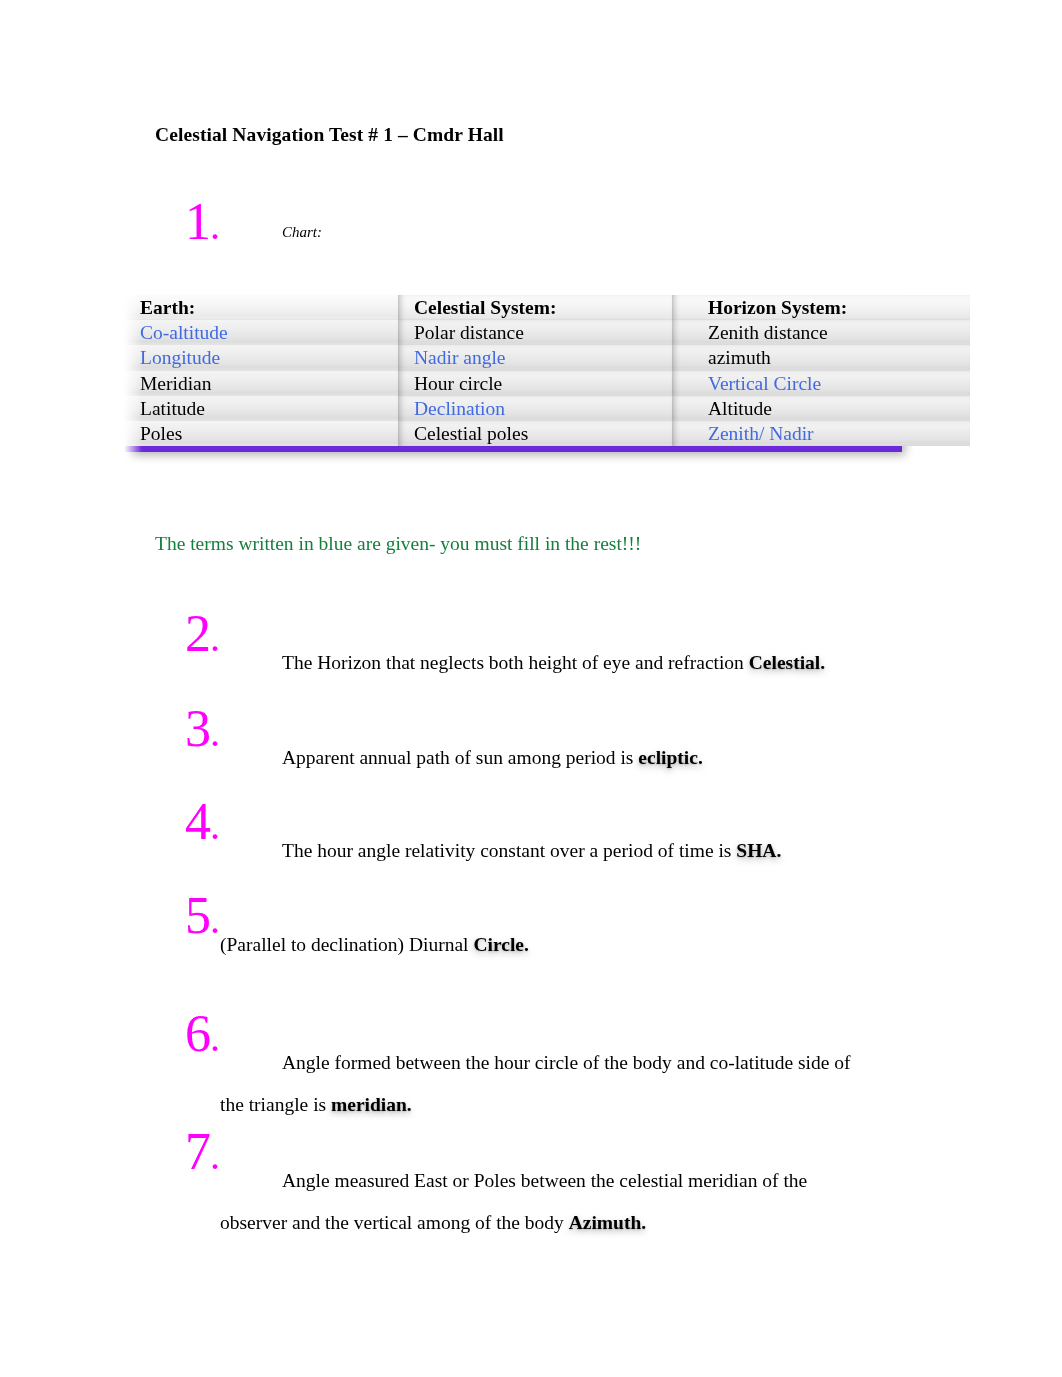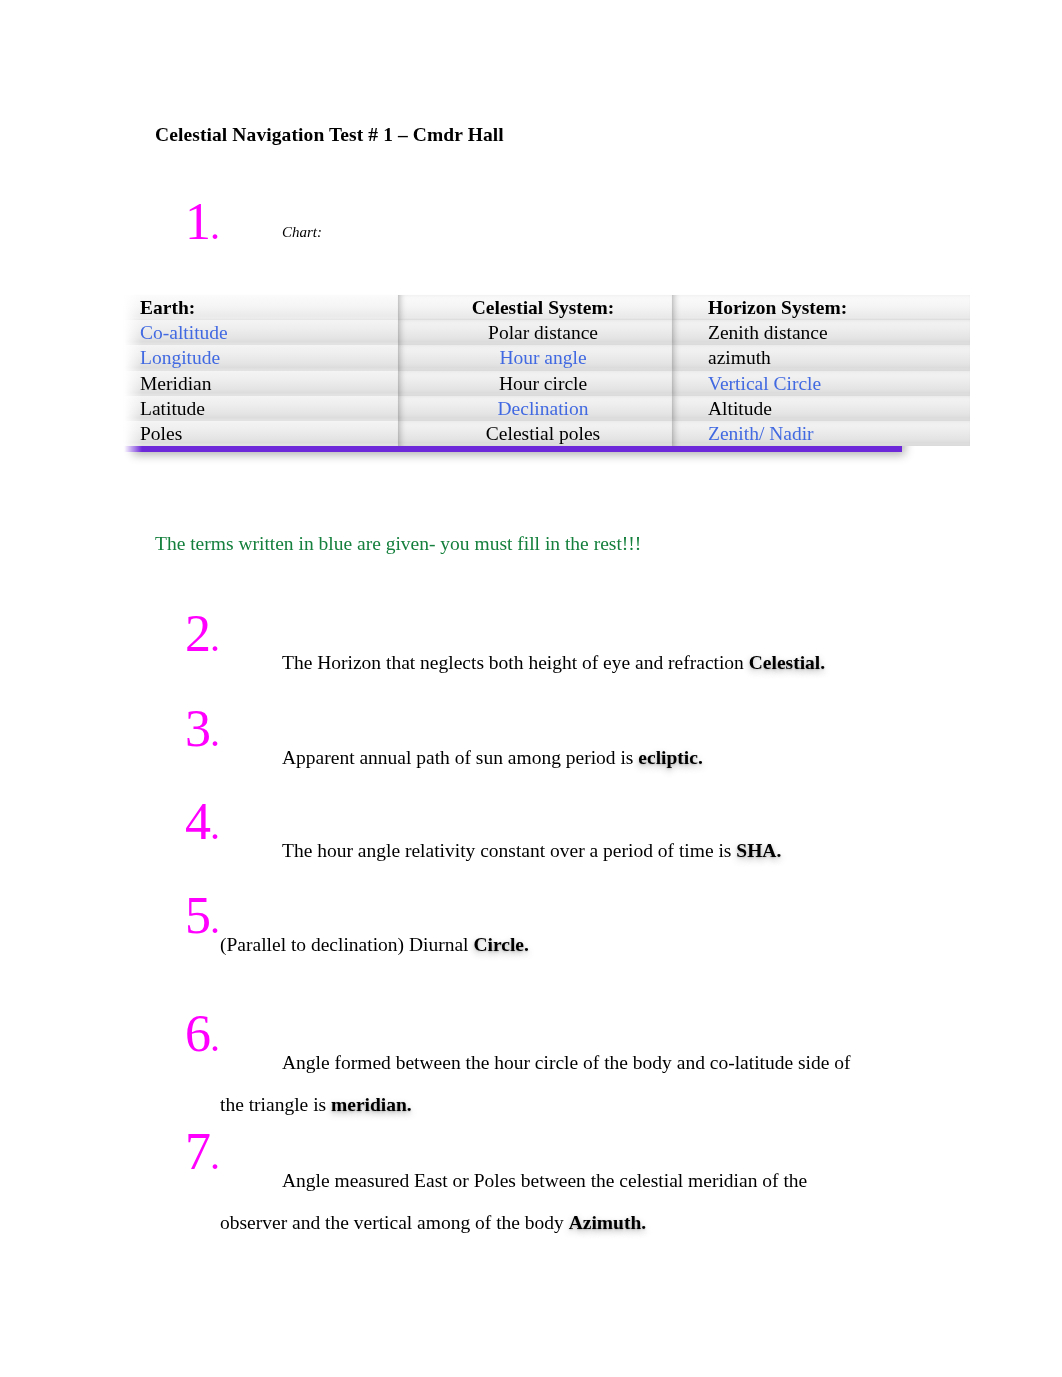--- a/index.html
+++ b/index.html
@@ -113,21 +113,21 @@
     font-size: 19.5px;
     line-height: 25.2px;
     vertical-align: middle;
     background: linear-gradient(to bottom,
         #f4f4f4 0%, #efefef 30%, #e4e4e4 72%, #dcdcdc 88%, #eeeeee 100%);
     box-shadow: inset 0 -1px 2px rgba(0,0,0,0.05);
     white-space: nowrap;
     overflow: hidden;
   }
   .celtable td.c1 { width: 258px; }
-  .celtable td.c2 { width: 258px; text-align: center; }
+  .celtable td.c2 { width: 258px; }
   .celtable td.c3 { width: 262px; padding-left: 36px; }
   .celtable td.c2, .celtable td.c3 {
     box-shadow: inset 0 -1px 2px rgba(0,0,0,0.05),
                 inset 5px 0 7px -4px rgba(0,0,0,0.33);
   }
   .celtable tr.head td {
     font-weight: bold;
     background: linear-gradient(to bottom,
         #fbfbfb 0%, #f5f5f5 45%, #eaeaea 85%, #f0f0f0 100%);
   }
@@ -163,21 +163,21 @@
         <td class="c2">Celestial System:</td>
         <td class="c3">Horizon System:</td>
       </tr>
       <tr>
         <td class="c1 blue">Co-altitude</td>
         <td class="c2">Polar distance</td>
         <td class="c3">Zenith distance</td>
       </tr>
       <tr>
         <td class="c1 blue">Longitude</td>
-        <td class="c2 blue">Hour angle</td>
+        <td class="c2 blue">Nadir angle</td>
         <td class="c3">azimuth</td>
       </tr>
       <tr>
         <td class="c1">Meridian</td>
         <td class="c2">Hour circle</td>
         <td class="c3 blue">Vertical Circle</td>
       </tr>
       <tr>
         <td class="c1">Latitude</td>
         <td class="c2 blue">Declination</td>

